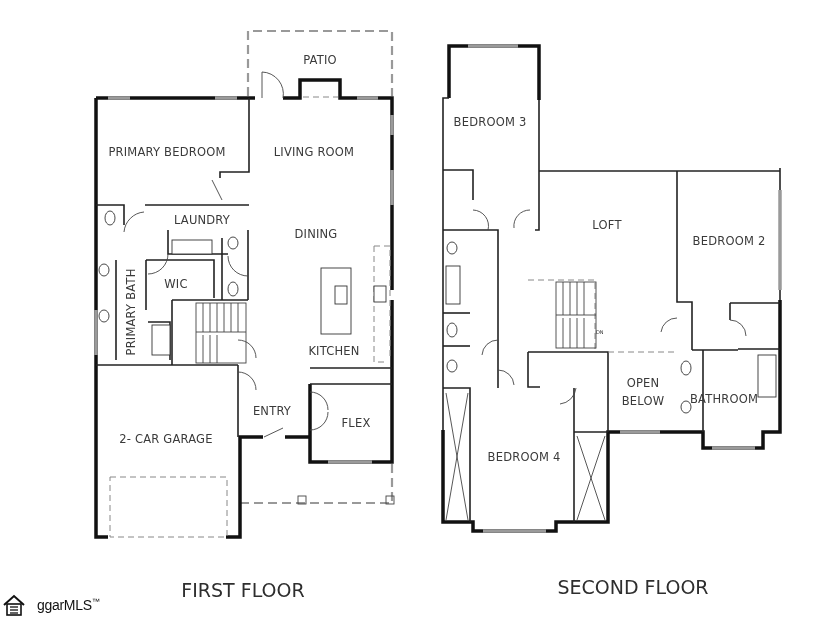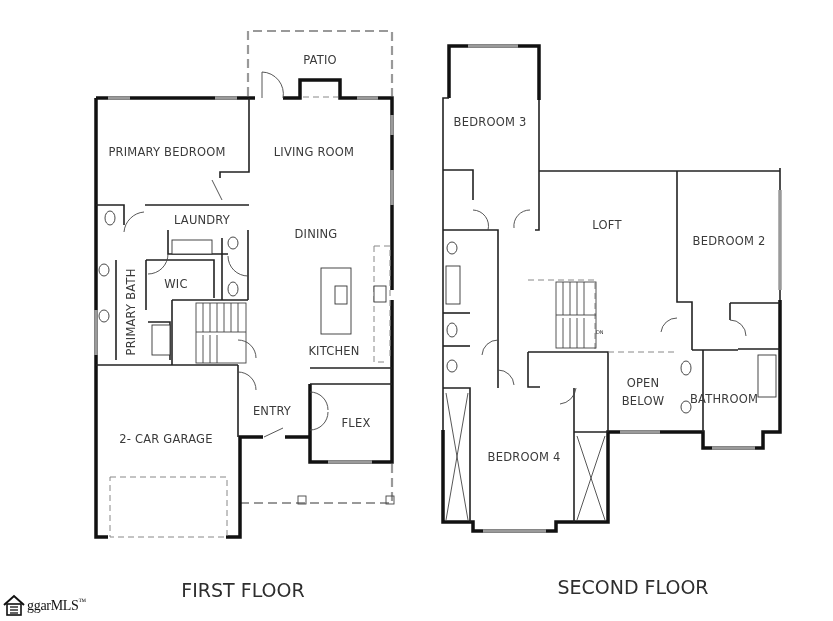--- a/index.html
+++ b/index.html
@@ -8,21 +8,21 @@
   .room-label{font-family:"DejaVu Sans",sans-serif;font-size:11.5px;fill:#3a3a3a;letter-spacing:0.2px;}
   .floor-title{font-family:"DejaVu Sans",sans-serif;font-size:19px;fill:#2e2e2e;}
   .wall{fill:none;stroke:#111;stroke-width:3.5;}
   .iwall{fill:none;stroke:#222;stroke-width:1.6;}
   .thin{fill:none;stroke:#444;stroke-width:0.9;}
   .dash{fill:none;stroke:#999;stroke-width:2.2;stroke-dasharray:9 5;}
   .dash-thin{fill:none;stroke:#888;stroke-width:1;stroke-dasharray:6 4;}
   .win{stroke:#9a9a9a;stroke-width:3.5;}
   .fixture{fill:#fff;stroke:#333;stroke-width:0.9;}
   .logo{position:absolute;left:2px;top:592px;display:flex;align-items:center;height:26px;}
-  .logo-text{font-family:Liberation Serif, serif;font-size:14px;color:#111;margin-left:1px;letter-spacing:-0.3px;}
+  .logo-text{font-family:Liberation Sans, sans-serif;font-size:14px;color:#111;margin-left:11px;letter-spacing:-0.3px;}
   .logo-tm{font-size:8px;vertical-align:super;}
 </style>
 </head>
 <body>
 
 <svg width="833" height="621" viewBox="0 0 833 621">
 
   <g>
 
     <path class="dash" d="M248 96 V31 H392 V96"></path>

